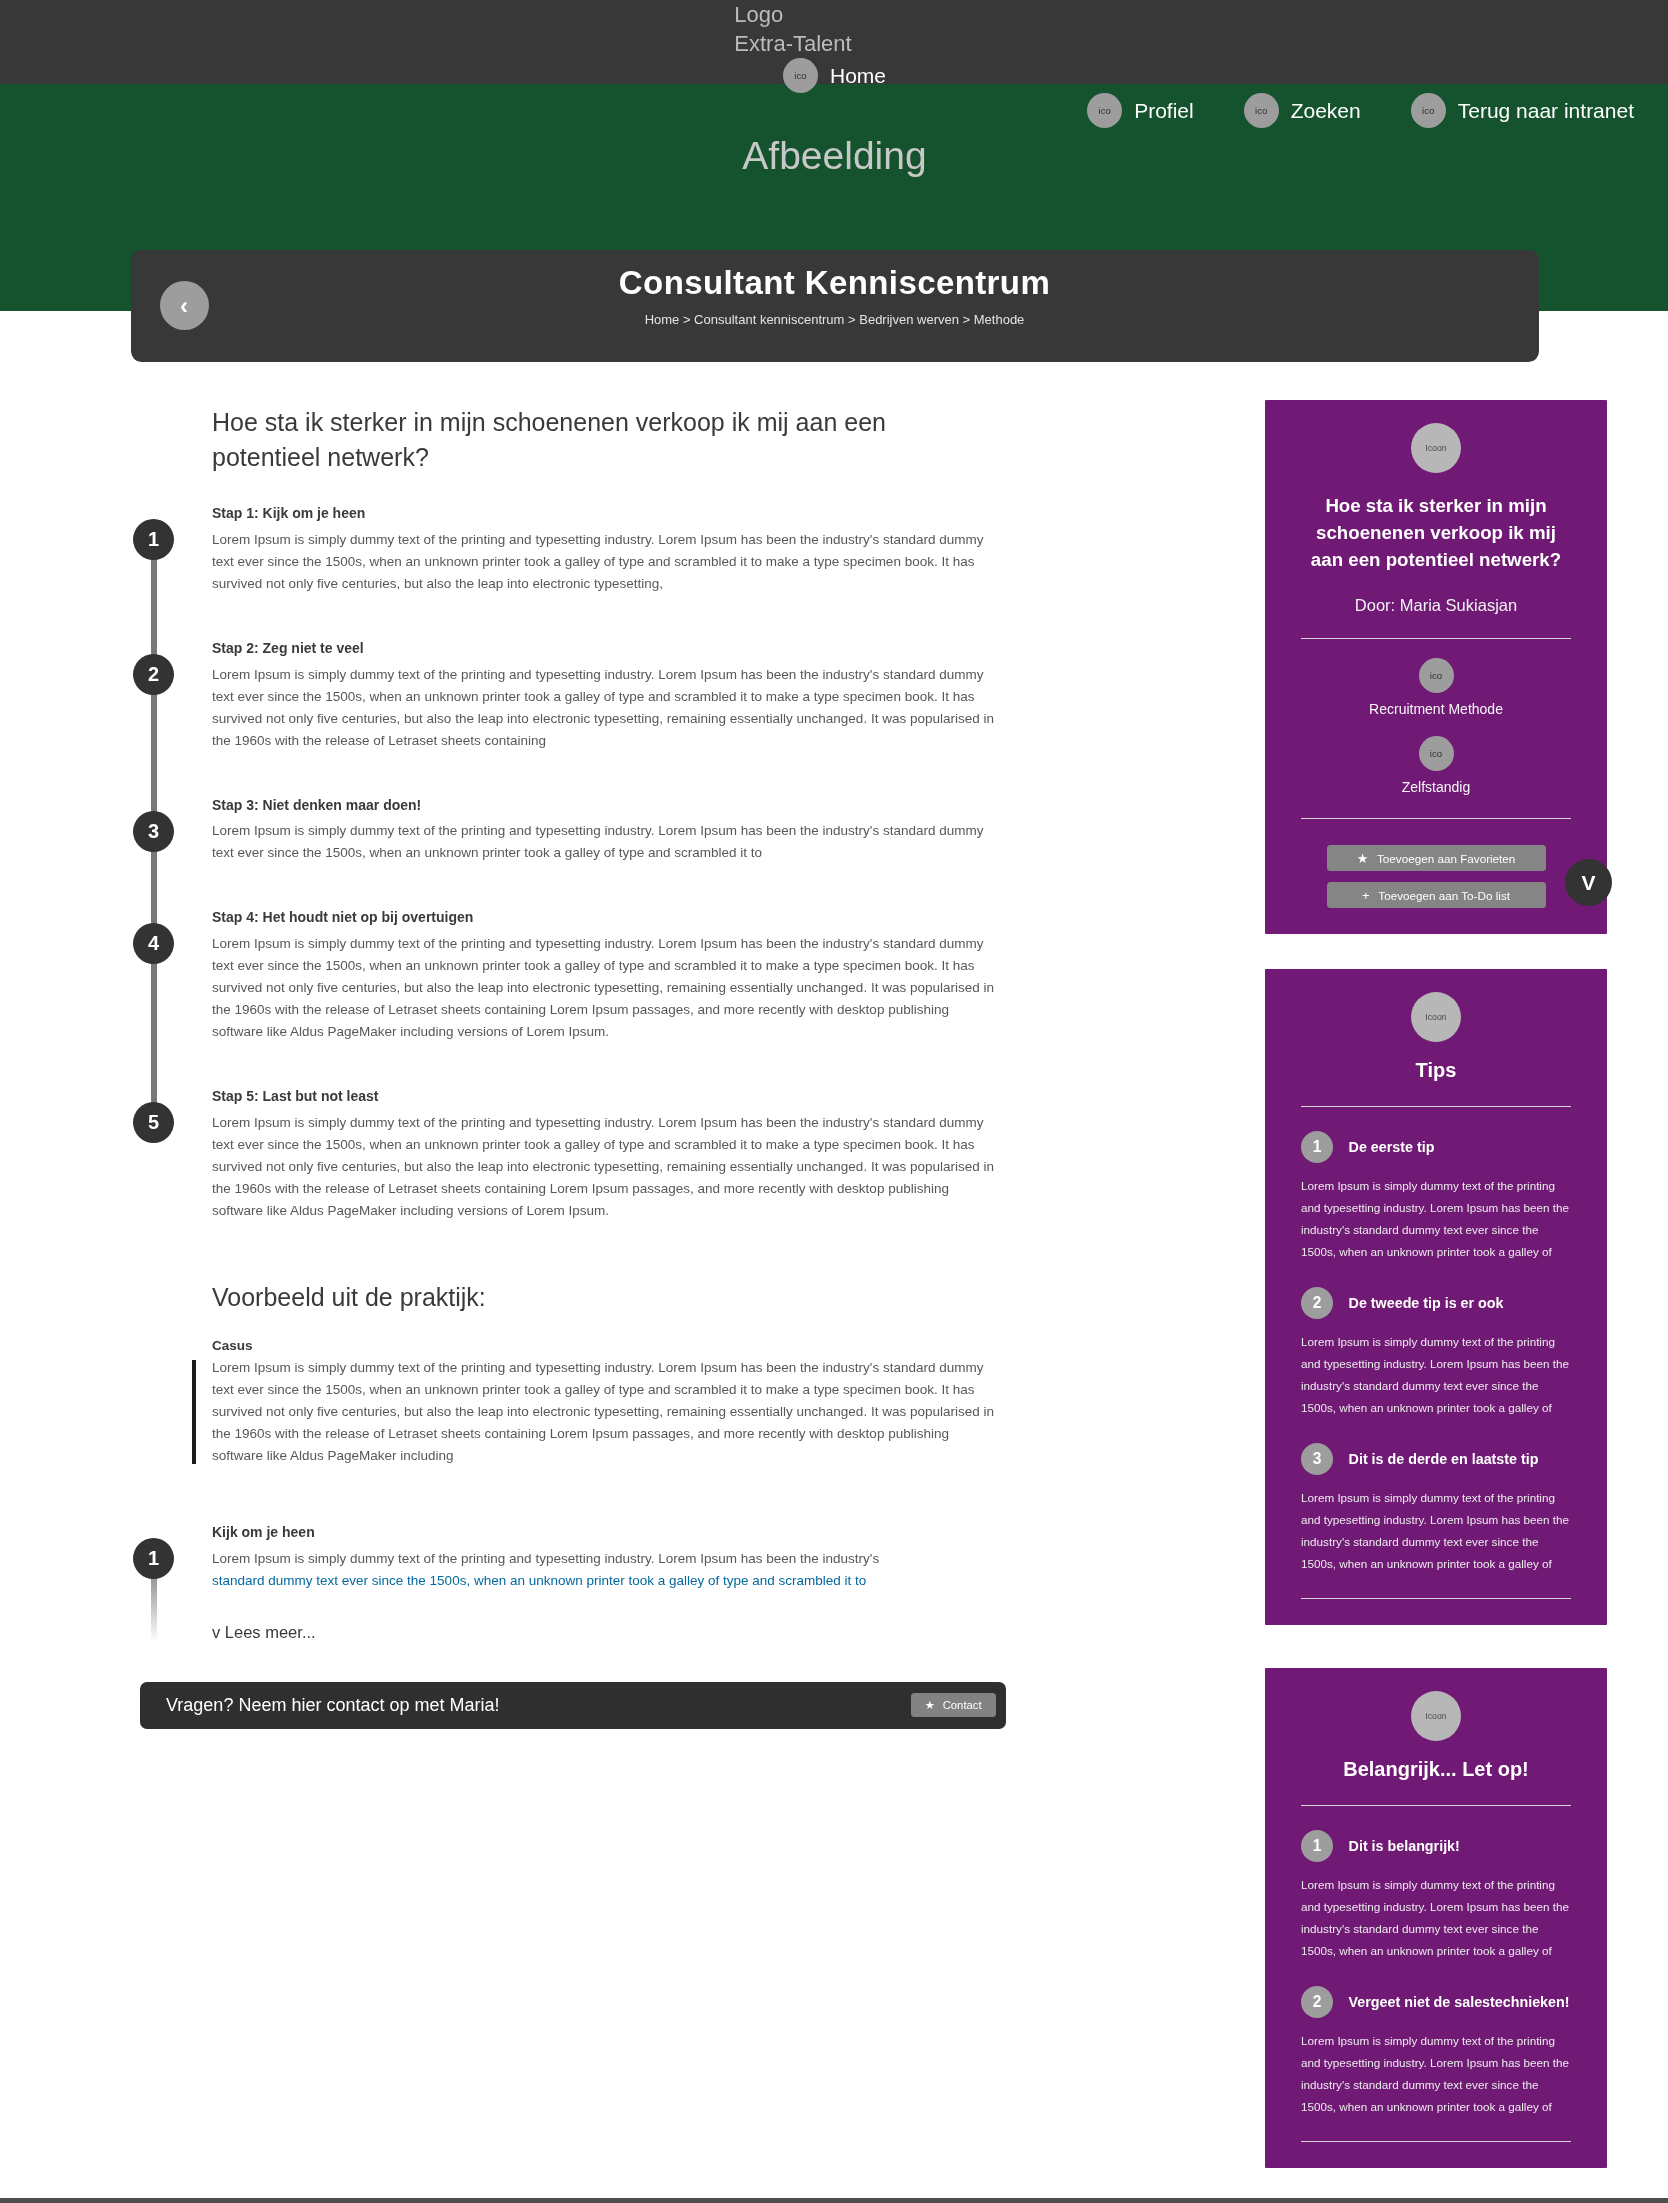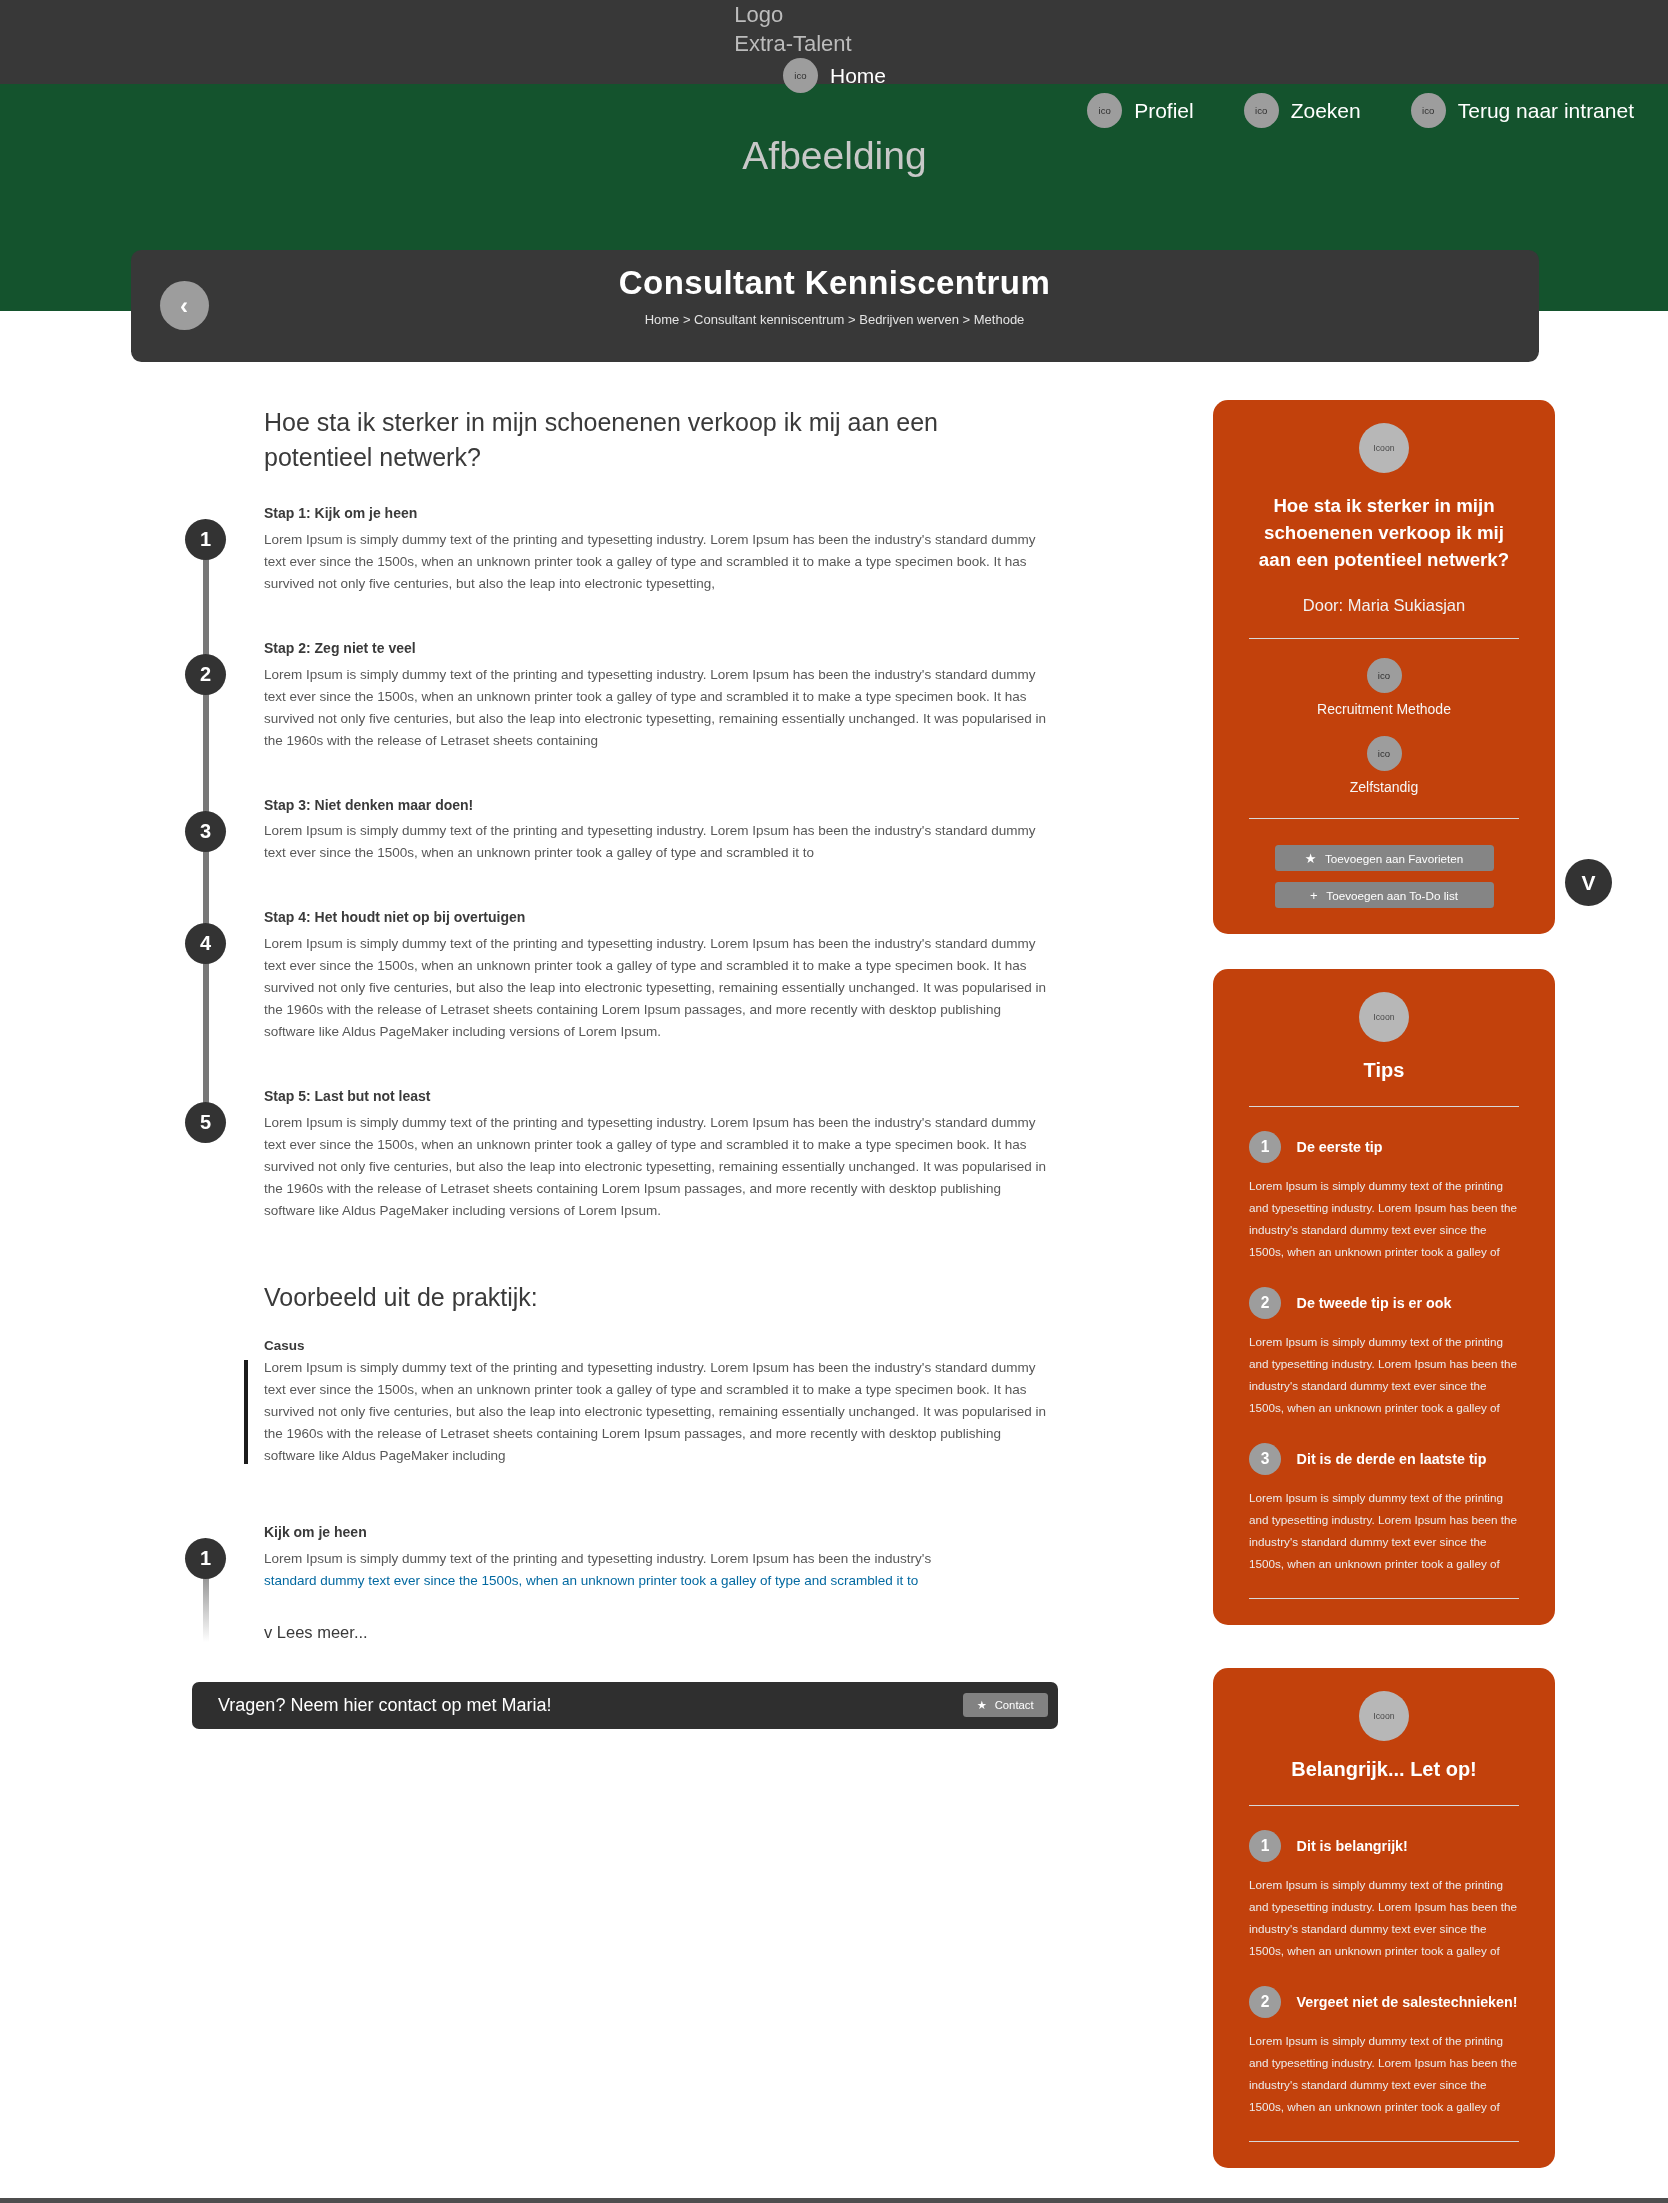--- a/index.html
+++ b/index.html
@@ -16,21 +16,21 @@
   .hero { height:227px; background:#14532d; text-align:center; }
   .hero-text { padding-top:50px; font-size:39px; color:#c8c8c8; }
 
   
   .header-bar { width:1408px; height:112px; margin:-61px auto 0; background:#383838; border-radius:10.4px; position:relative; color:#fff; text-align:center; padding-top:14px; z-index:3; }
   .header-title { font-size:33px; font-weight:bold; letter-spacing:0.4px; }
   .breadcrumb { font-size:13px; color:#e3e3e3; margin-top:9.6px; cursor:pointer; }
   .back-btn { position:absolute; left:29px; top:31px; width:49px; height:49px; border-radius:50%; background:#9d9d9d; color:#fff; font-size:24px; font-weight:bold; display:flex; align-items:center; justify-content:center; cursor:pointer; }
 
   
-  .content { display:flex; padding:0 114px; align-items:flex-start; }
+  .content { display:flex; padding:0 62px; align-items:flex-start; }
   .main { width:896px; margin-left:40px; }
   .aside { width:342px; margin-left:auto; }
 
   .main-heading { margin:43px 0 0 110px; width:786px; font-size:25px; font-weight:400; color:#3a3a3a; line-height:1.38; }
 
   
   .timeline { margin-top:31px; }
   .step { display:flex; margin-bottom:45px; }
   .rail { width:110px; flex:none; position:relative; }
   .num-circle { position:absolute; left:31px; top:14px; width:41px; height:41px; border-radius:50%; background:#333; color:#fff; font-weight:bold; font-size:20px; display:flex; align-items:center; justify-content:center; z-index:2; }
@@ -49,21 +49,21 @@
   .case-body { position:relative; width:786px; font-size:13.5px; color:#585858; line-height:22px; }
   .case-body::before { content:''; position:absolute; left:-20px; top:2.6px; bottom:2.6px; width:4.3px; background:#1c1c1c; }
 
   .read-more { margin:31px 0 0 110px; width:786px; font-size:16.5px; color:#3a3a3a; cursor:pointer; }
 
   .contact-bar { margin:40px 0 0 38px; width:866px; height:47px; background:#2f2f2f; border-radius:7px; display:flex; align-items:center; padding:0 10.4px 0 26px; }
   .contact-text { color:#fff; font-size:18px; }
   .contact-btn { margin-left:auto; background:#828282; color:#fff; font-size:11.3px; height:24px; padding:0 14px; border-radius:3.5px; display:flex; align-items:center; gap:7.8px; cursor:pointer; border:none; }
 
   
-  .card { background:#c2410c; border-radius:15px; color:#fff; text-align:center; padding:22.6px 36px 26px; }
+  .card { background:#701a75; border-radius:1px; color:#fff; text-align:center; padding:22.6px 36px 26px; }
   .card-info { margin-top:38px; }
   .card-tips { margin-top:35px; }
   .card-important { margin-top:43px; }
   .icon-circle { width:50px; height:50px; border-radius:50%; background:#b7b7b7; color:#4a4a4a; font-size:8.7px; display:flex; align-items:center; justify-content:center; margin:0 auto; }
   .card-info-title { margin-top:19px; font-size:18.7px; font-weight:bold; line-height:1.45; }
   .card-author { margin-top:22.6px; font-size:16.5px; color:#f2f2f2; }
   .divider { border:none; border-top:0.9px solid #d8d8d8; margin:23.5px 0 0; }
   .meta-item { margin-top:19px; }
   .meta-item .ico-circle { margin:0 auto; }
   .meta-label { display:block; margin-top:7.8px; font-size:14px; color:#f7f7f7; }

